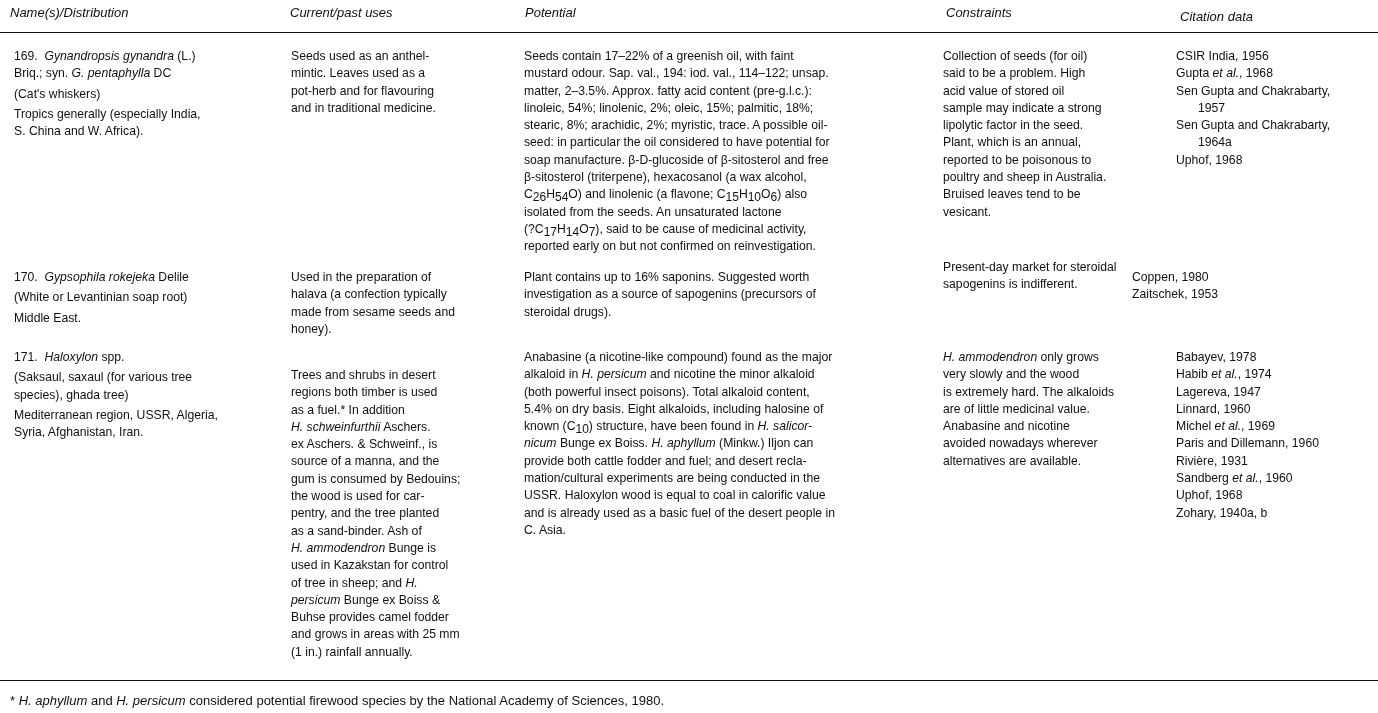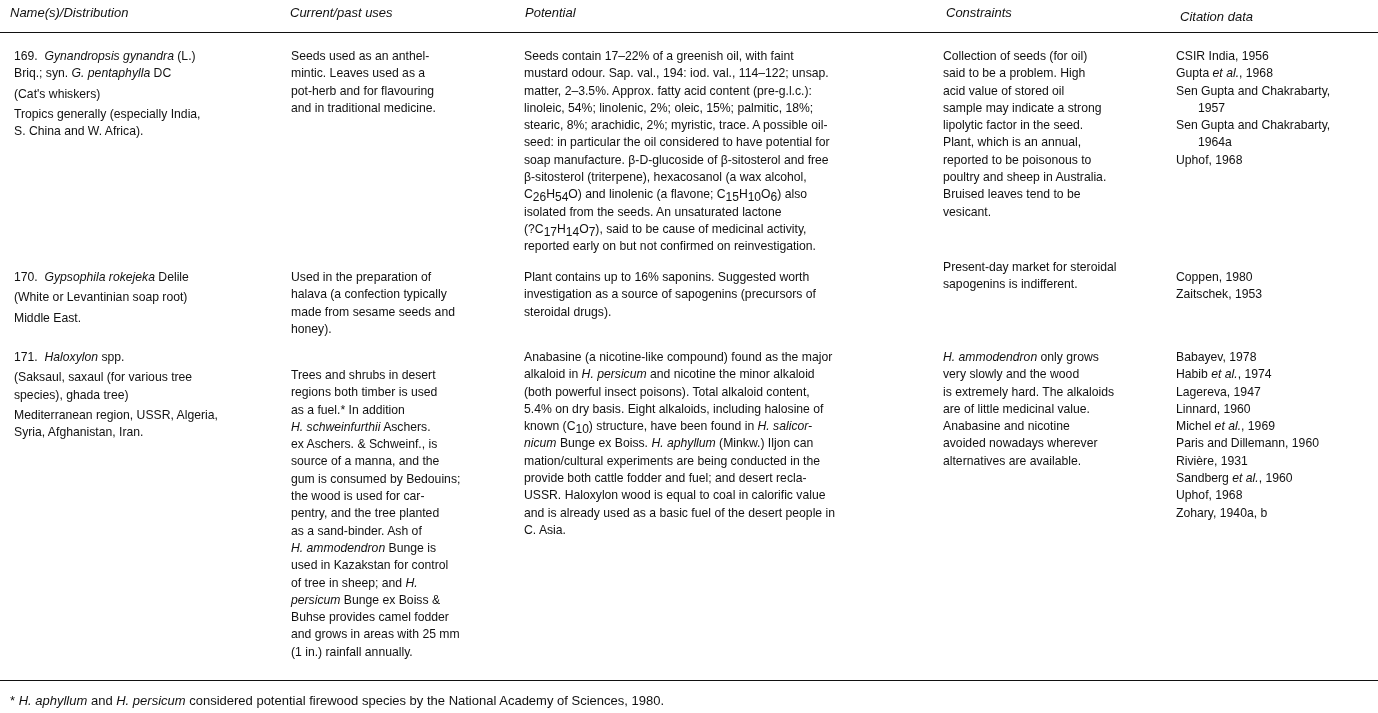--- a/index.html
+++ b/index.html
@@ -90,21 +90,21 @@
 </div>
 <div class="cell" style="left:524px;top:269px;width:410px">
   <p>Plant contains up to 16% saponins.  Suggested worth</p>
   <p>investigation as a source of sapogenins (precursors of</p>
   <p>steroidal drugs).</p>
 </div>
 <div class="cell" style="left:943px;top:259px;width:225px">
   <p>Present-day market for steroidal</p>
   <p>sapogenins is indifferent.</p>
 </div>
-<div class="cell" style="left:1176px;top:269px;width:200px">
+<div class="cell" style="left:1132px;top:269px;width:200px">
   <p>Coppen, 1980</p>
   <p>Zaitschek, 1953</p>
 </div>
 
 <div class="cell" style="left:14px;top:349px;width:260px">
   <p><span>171.</span>&nbsp; <i>Haloxylon</i> <span>spp.</span></p>
   <p class="gap">(Saksaul, saxaul (for various tree</p>
   <p>species), ghada tree)</p>
   <p class="gap">Mediterranean region, USSR, Algeria,</p>
   <p>Syria, Afghanistan, Iran.</p>
@@ -128,22 +128,22 @@
   <p>and grows in areas with 25 mm</p>
   <p>(1 in.) rainfall annually.</p>
 </div>
 <div class="cell" style="left:524px;top:349px;width:410px">
   <p>Anabasine (a nicotine-like compound) found as the major</p>
   <p><span>alkaloid in </span><i>H. persicum</i><span> and nicotine the minor alkaloid</span></p>
   <p>(both powerful insect poisons).  Total alkaloid content,</p>
   <p>5.4% on dry basis.  Eight alkaloids, including halosine of</p>
   <p><span>known (C</span><sub>10</sub><span>) structure, have been found in </span><i>H. salicor-</i></p>
   <p><i>nicum</i><span> Bunge ex Boiss.  </span><i>H. aphyllum</i><span> (Minkw.) Iljon can</span></p>
+  <p>provide both cattle fodder and fuel; and desert recla-</p>
   <p>mation/cultural experiments are being conducted in the</p>
-  <p>provide both cattle fodder and fuel; and desert recla-</p>
   <p>USSR.  Haloxylon wood is equal to coal in calorific value</p>
   <p>and is already used as a basic fuel of the desert people in</p>
   <p>C. Asia.</p>
 </div>
 <div class="cell" style="left:943px;top:349px;width:225px">
   <p><i>H. ammodendron</i><span> only grows</span></p>
   <p>very slowly and the wood</p>
   <p>is extremely hard.  The alkaloids</p>
   <p>are of little medicinal value.</p>
   <p>Anabasine and nicotine</p>

